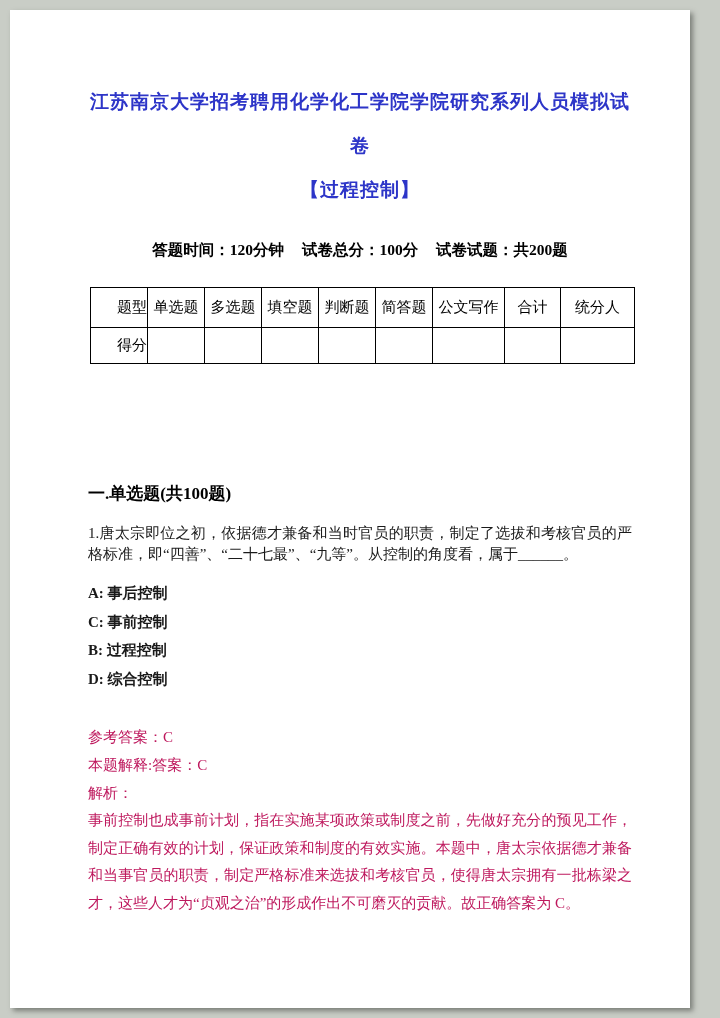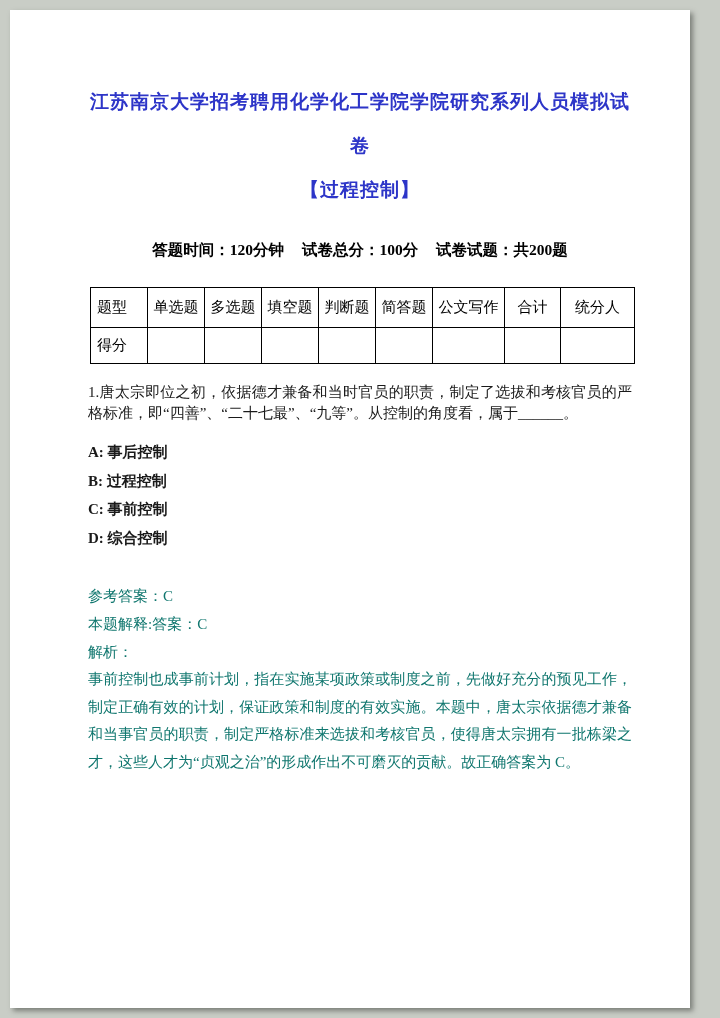--- a/index.html
+++ b/index.html
@@ -53,21 +53,21 @@
     color: #000;
   }
   table.score-table td {
     border: 1px solid #000;
     text-align: center;
     vertical-align: middle;
   }
   table.score-table tr.head-row td { height: 40px; }
   table.score-table tr.data-row td { height: 36px; }
   table.score-table td.left-cell {
-    text-align: left;
+    text-align: right;
     padding-left: 6px;
   }
   .section-heading {
     margin-top: 118px;
     font-size: 17px;
     font-weight: bold;
     color: #000;
   }
   .question-text {
     margin-top: 18px;
@@ -80,21 +80,21 @@
   .options p {
     font-size: 15px;
     line-height: 28.5px;
     color: #1a1a1a;
     font-weight: bold;
   }
   .answer-block { margin-top: 30px; }
   .answer-block p {
     font-size: 15px;
     line-height: 28px;
-    color: #0f766e;
+    color: #be185d;
   }
   .answer-block .analysis {
     text-align: justify;
     line-height: 27.5px;
   }
 </style>
 </head>
 <body>
 
 <div class="canvas">
@@ -142,27 +142,28 @@
         <td></td>
         <td></td>
         <td></td>
         <td></td>
         <td></td>
         <td></td>
       </tr>
     </tbody>
       </table>
 
+    <h2 class="section-heading">一.单选题(共100题)</h2>
 
     <p class="question-text">1.唐太宗即位之初，依据德才兼备和当时官员的职责，制定了选拔和考核官员的严格标准，即“四善”、“二十七最”、“九等”。从控制的角度看，属于______。</p>
 
     <div class="options">
       <p>A:  事后控制</p>
+      <p>C:  事前控制</p>
       <p>B:  过程控制</p>
-      <p>C:  事前控制</p>
       <p>D:  综合控制</p>
     </div>
 
     <div class="answer-block">
       <p>参考答案：C</p>
       <p>本题解释:答案：C</p>
       <p>解析：</p>
       <p class="analysis">事前控制也成事前计划，指在实施某项政策或制度之前，先做好充分的预见工作，制定正确有效的计划，保证政策和制度的有效实施。本题中，唐太宗依据德才兼备和当事官员的职责，制定严格标准来选拔和考核官员，使得唐太宗拥有一批栋梁之才，这些人才为“贞观之治”的形成作出不可磨灭的贡献。故正确答案为 C。</p>
     </div>
 

